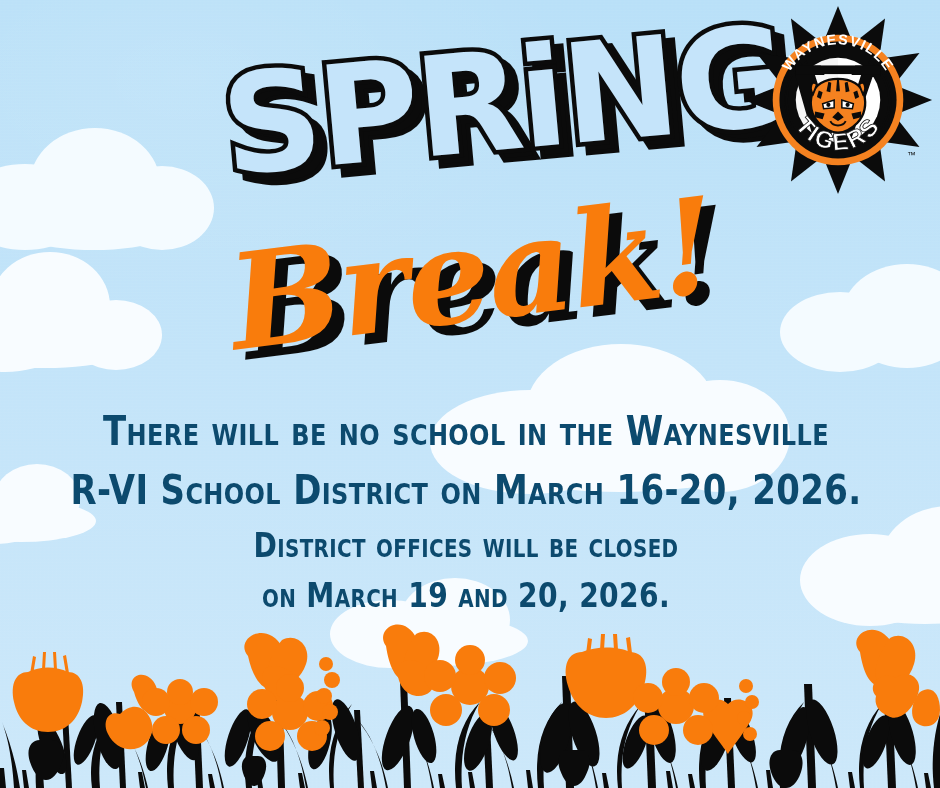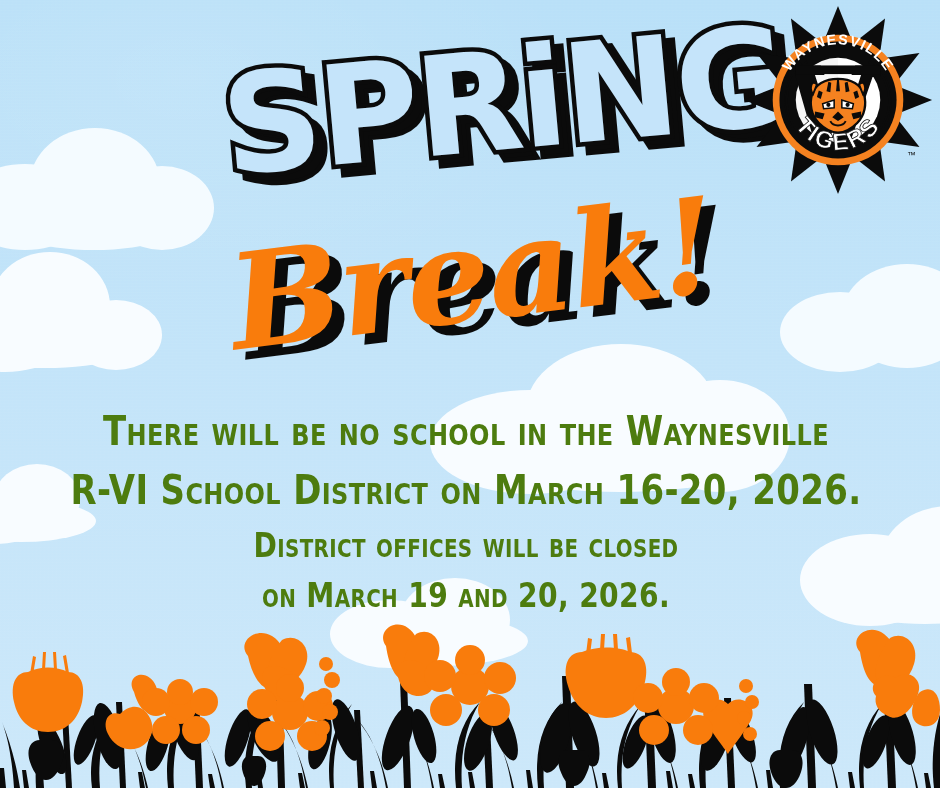--- a/index.html
+++ b/index.html
@@ -110,21 +110,21 @@
   #break-word .txt.front { z-index: 2; }
 
   
   #body-copy {
     position: absolute;
     left: 0;
     top: 402px;
     width: 932px;
     text-align: center;
     z-index: 8;
-    color: #4d7c0f;
+    color: #0c4a6e;
     font-family: "DejaVu Sans Condensed", "Liberation Sans Narrow", "Liberation Sans", sans-serif;
     font-weight: bold;
     font-variant: small-caps;
     text-transform: none;
   }
   #body-copy .line {
     display: block;
     white-space: nowrap;
   }
   #body-copy .big {

